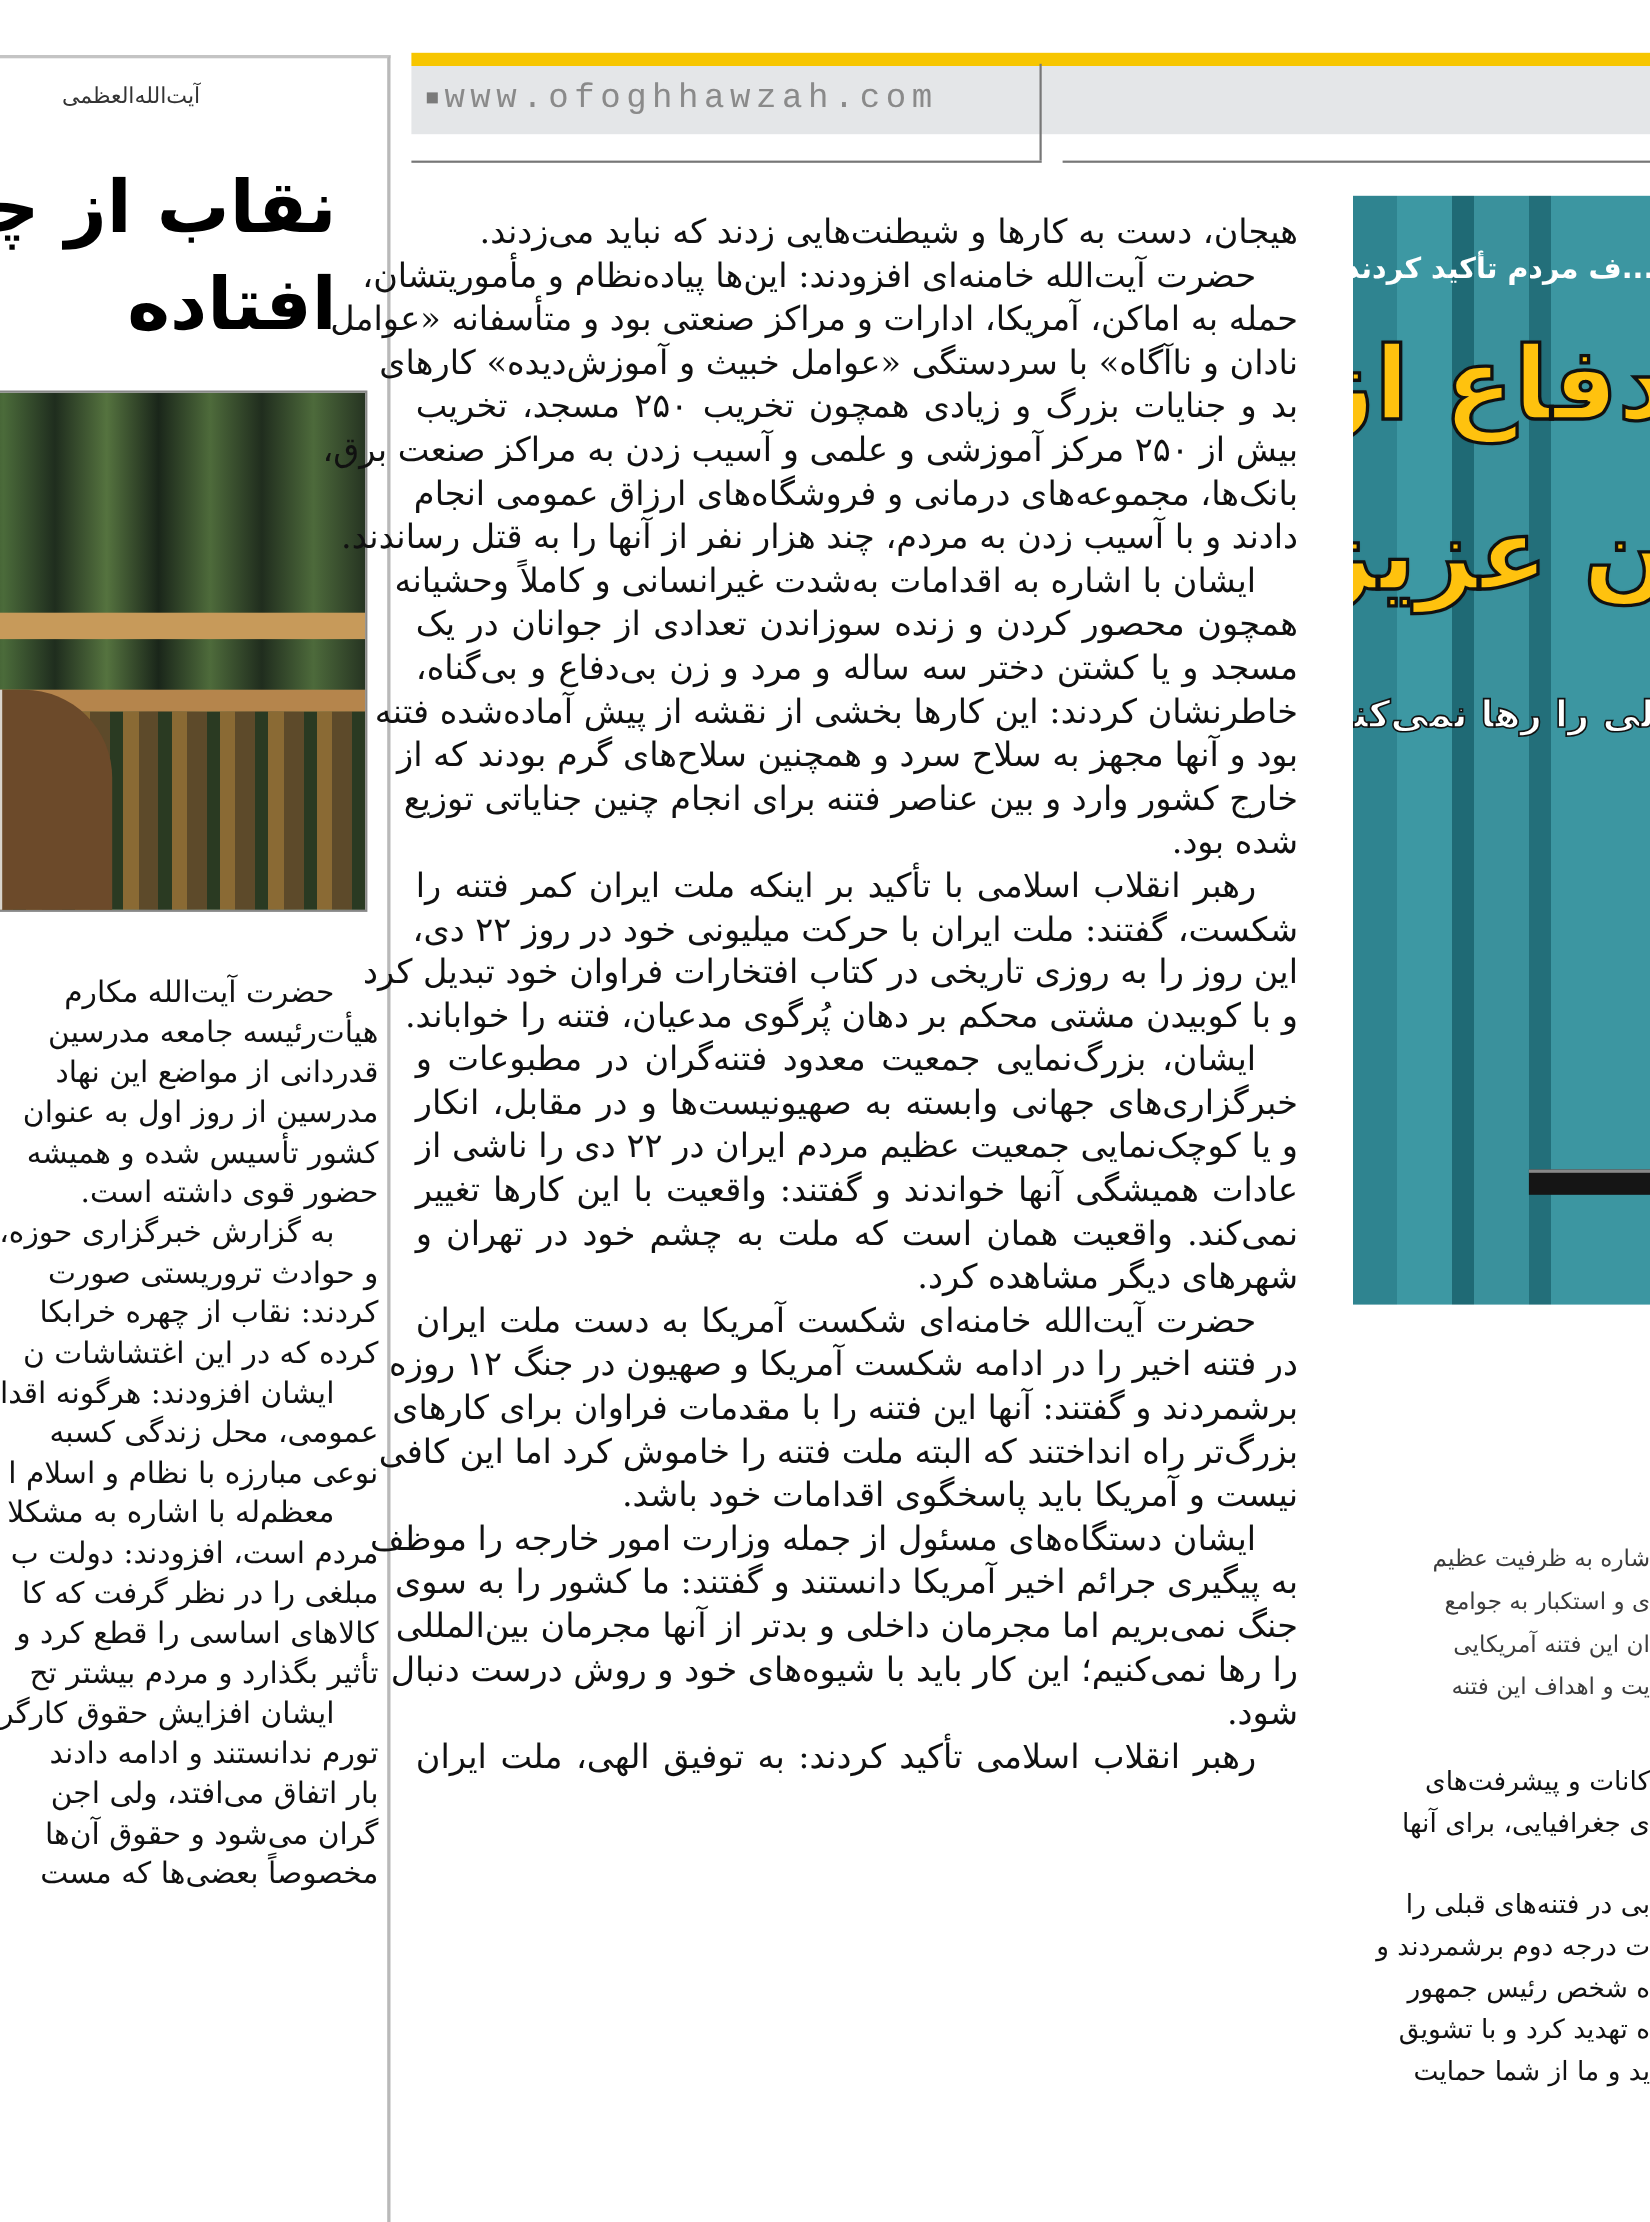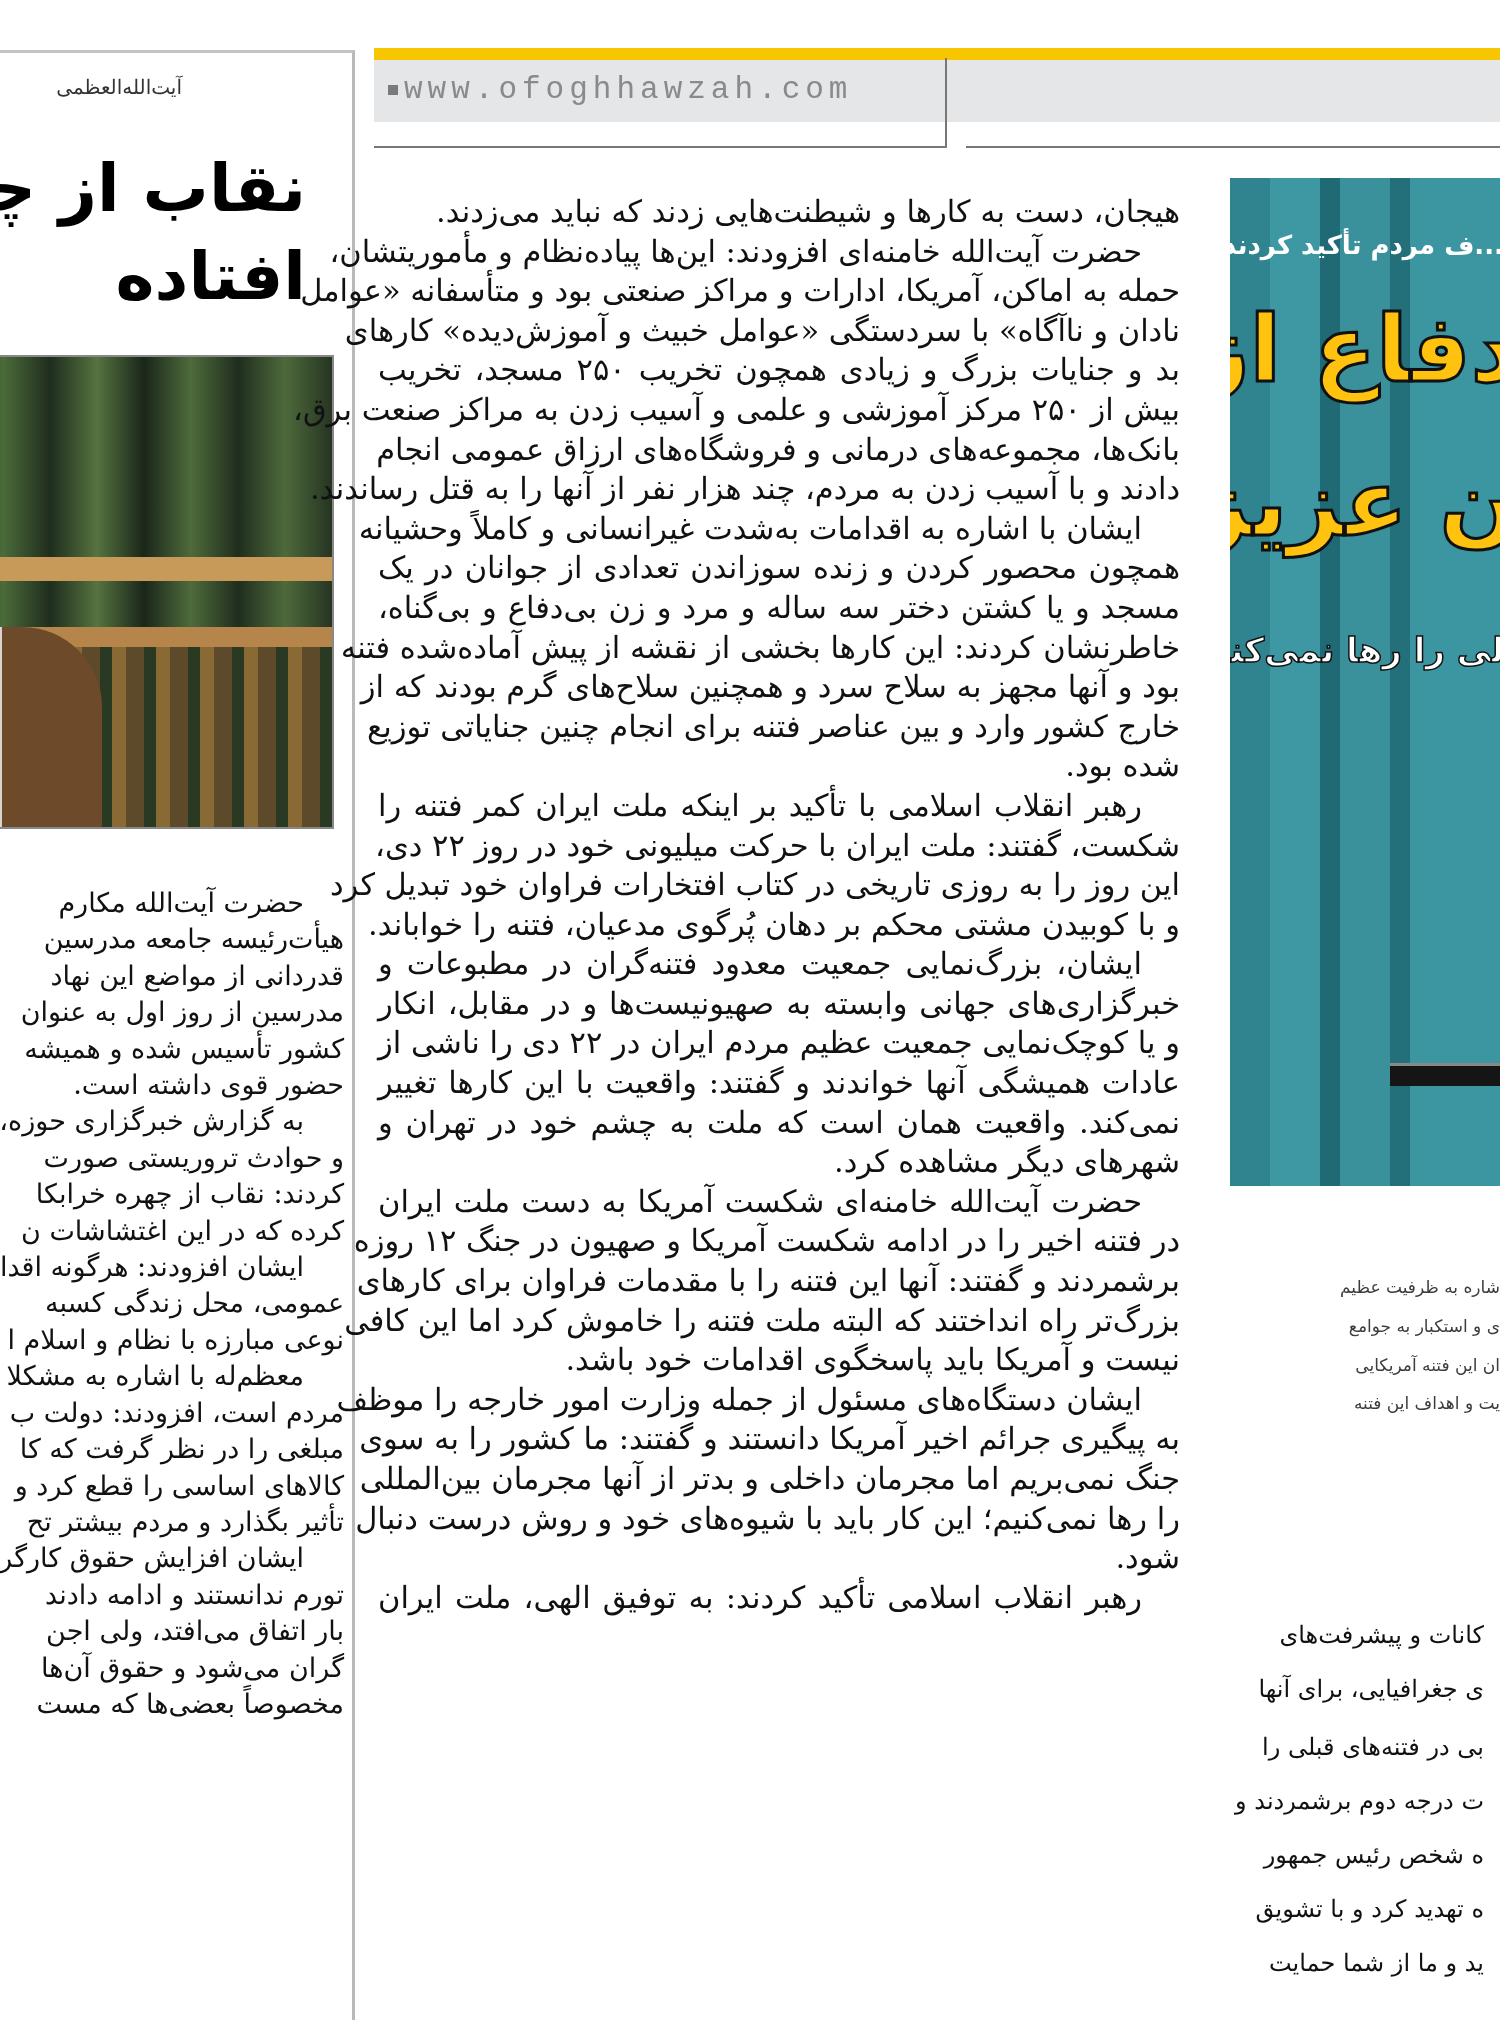--- a/index.html
+++ b/index.html
@@ -90,29 +90,29 @@
   .right-title2 { top: 272px; }
   .right-sub {
     position: absolute; top: 452px; right: -4px; font-size: 34px; font-weight: bold; color: #fff;
     white-space: nowrap; -webkit-text-stroke: 1.5px #111;
   }
   .right-mic {
     position: absolute; top: 885px; left: 160px; width: 120px; height: 20px; background: #151515;
     border-top: 3px solid #888;
   }
   .right-caption {
-    position: absolute; top: 1268px; left: 1228px; width: 272px; font-size: 17px; line-height: 38.8px;
+    position: absolute; top: 1398px; left: 1228px; width: 272px; font-size: 21px; line-height: 38.8px;
     color: #3c3c3c; white-space: nowrap; text-align: right; overflow: hidden;
   }
   .right-caption p { margin: 0; }
   .right-body {
     position: absolute; left: 1226px; width: 274px; font-size: 24px; line-height: 38px; color: #111;
     white-space: nowrap; text-align: right; overflow: hidden; font-family: "DejaVu Serif", serif;
   }
-  .right-body p { margin: 16px; }
+  .right-body p { margin: 0; }
 </style>
 </head>
 <body>
 
 <div class="left-col rtl">
   <div class="left-kicker">آیت‌الله‌العظمی</div>
   <div class="left-headline">
     <div>نقاب از چهره</div>
     <div>افتاده</div>
   </div>

